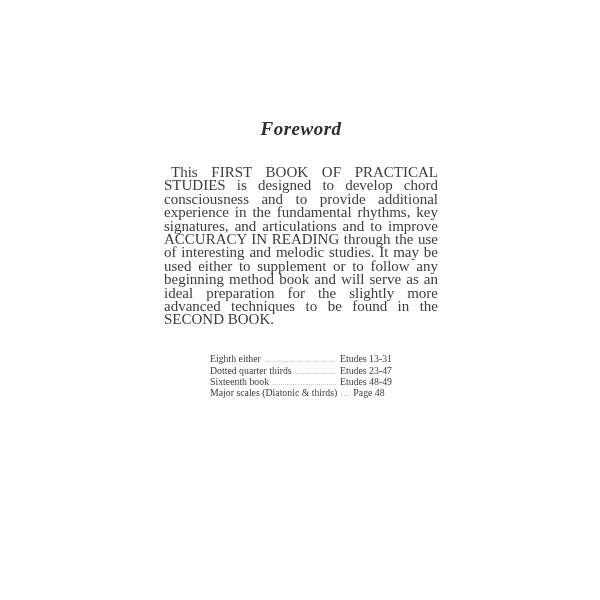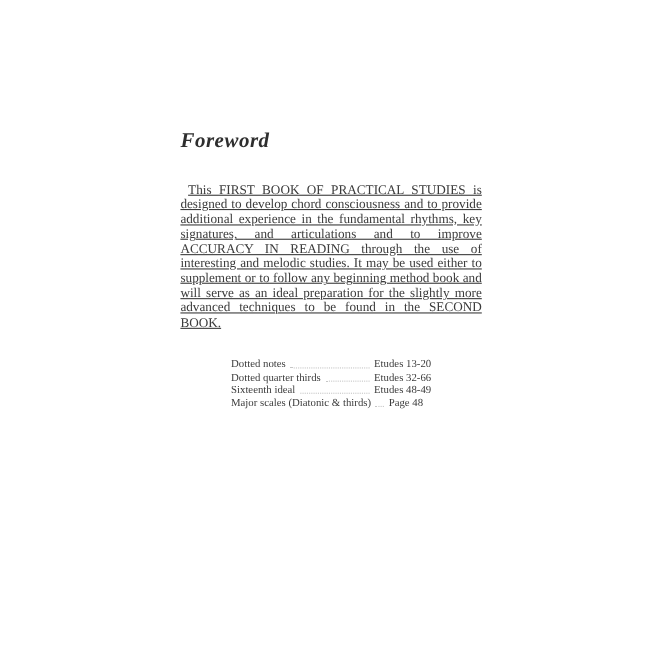--- a/index.html
+++ b/index.html
@@ -19,33 +19,32 @@
   .content {
     position: absolute;
     left: 164px;
     top: 118px;
     width: 274px;
   }
   .title {
     font-size: 19px;
     font-style: italic;
     font-weight: bold;
-    text-align: left;
+    text-align: center;
     color: #2e2e2e;
     letter-spacing: 0.5px;
     margin: 0 0 26px 0;
   }
   .para {
-    font-size: 12px;
+    font-size: 15px;
     line-height: 13.4px;
     text-align: justify;
     text-indent: 7px;
     margin: 0;
     color: #3c3c3c;
-    text-decoration: underline;
   }
   .intro {
     font-size: 10.5px;
     line-height: 13.4px;
     text-indent: 7px;
     margin: 13px 0 0 0;
     color: #3c3c3c;
   }
   .rhythm-list {
     margin: 26px 0 0 46px;
@@ -79,31 +78,31 @@
 
 <div class="page">
   <div class="content">
     <h1 class="title">Foreword</h1>
 
     <p class="para">This FIRST BOOK OF PRACTICAL STUDIES is designed to develop chord consciousness and to provide additional experience in the fundamental rhythms, key signatures, and articulations and to improve ACCURACY IN READING through the use of interesting and melodic studies. It may be used either to supplement or to follow any beginning method book and will serve as an ideal preparation for the slightly more advanced techniques to be found in the SECOND BOOK.</p>
 
 
     <div class="rhythm-list" id="rhythm-list">
         <div class="row">
-          <span class="label">Dotted notes</span>
+          <span class="label">Eighth either</span>
           <span class="leader"></span>
-          <span class="value">Etudes 13-20</span>
+          <span class="value">Etudes 13-31</span>
         </div>
         <div class="row">
           <span class="label">Dotted quarter thirds</span>
           <span class="leader"></span>
-          <span class="value">Etudes 32-66</span>
+          <span class="value">Etudes 23-47</span>
         </div>
         <div class="row">
-          <span class="label">Sixteenth ideal</span>
+          <span class="label">Sixteenth book</span>
           <span class="leader"></span>
           <span class="value">Etudes 48-49</span>
         </div>
         <div class="row">
           <span class="label">Major scales (Diatonic &amp; thirds)</span>
           <span class="leader"></span>
           <span class="value">Page 48</span>
         </div>
       </div>
   </div>

